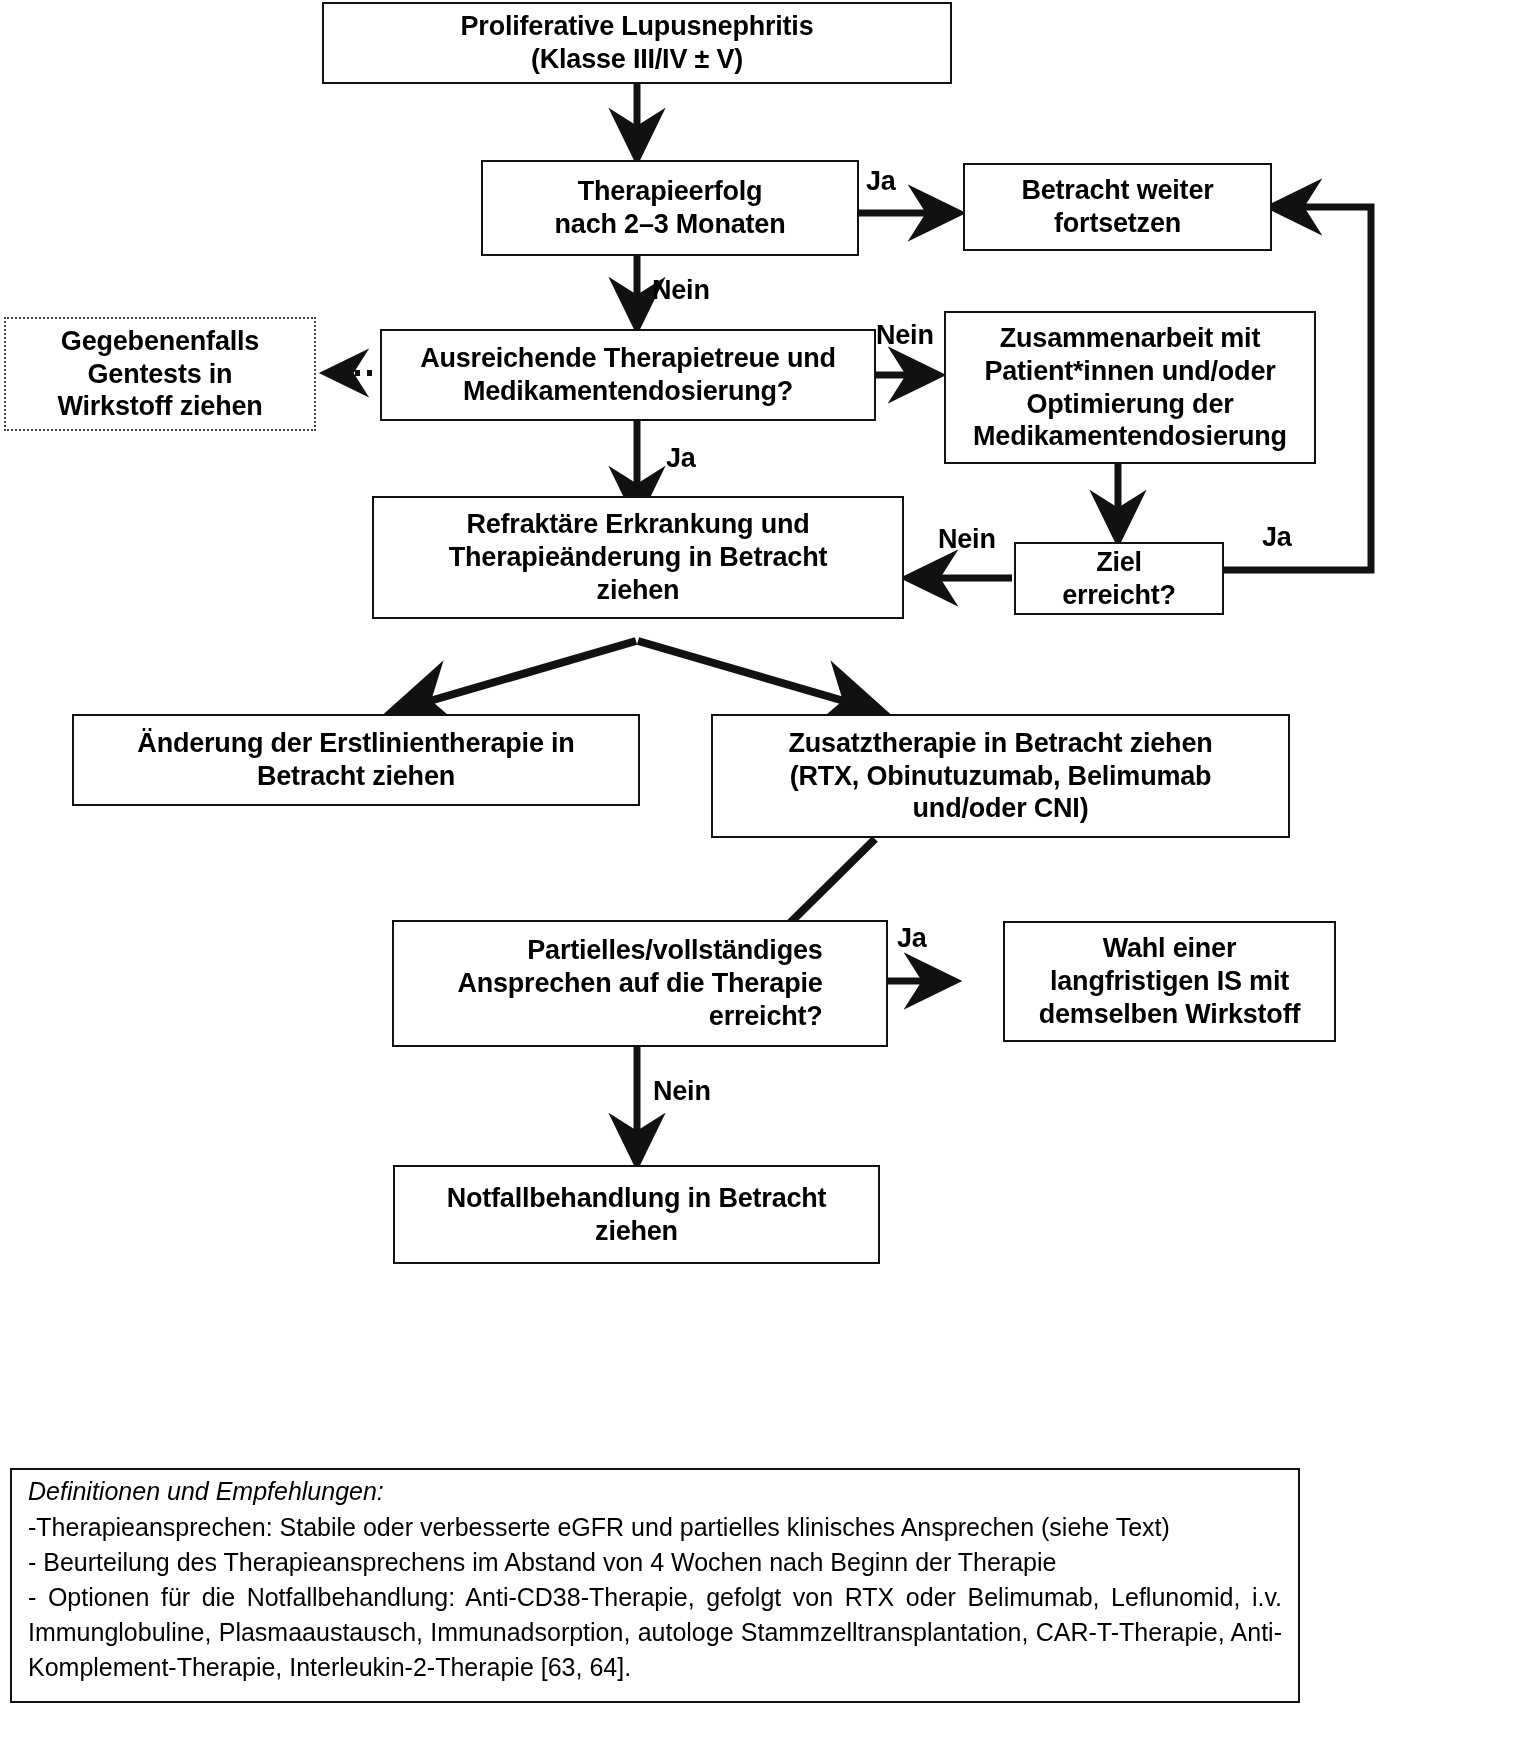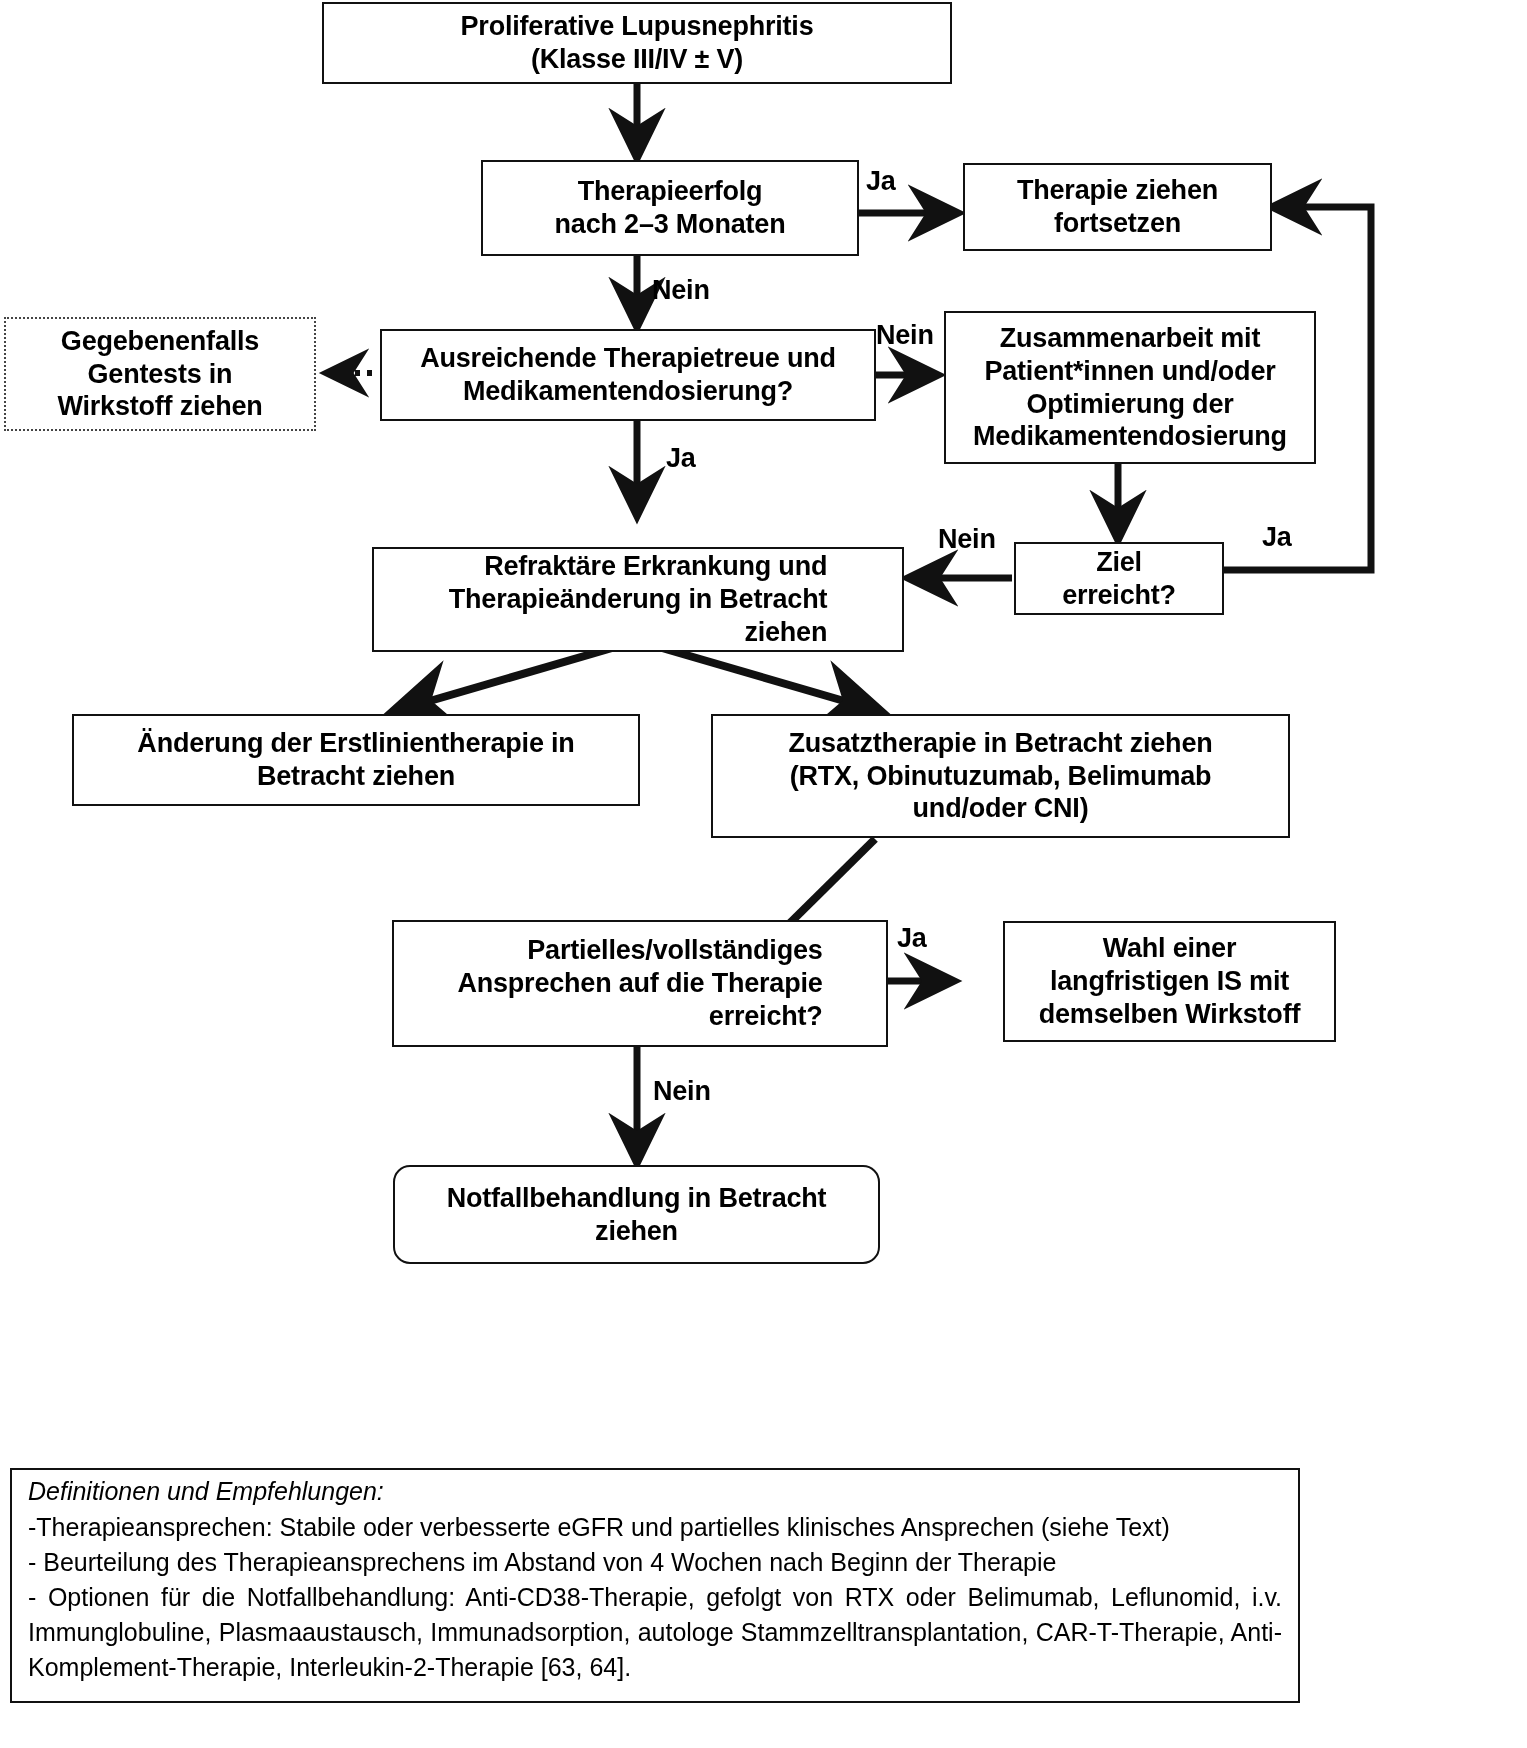--- a/index.html
+++ b/index.html
@@ -126,36 +126,36 @@
 
     <line x1="637" y1="1047" x2="637" y2="1163" stroke="#111111" stroke-width="7" marker-end="url(#ah)"></line>
   </svg>
 
   <div class="box" style="left:322px; top:2px; width:630px; height:82px;">Proliferative Lupusnephritis
 (Klasse III/IV ± V)</div>
 
   <div class="box" style="left:449px; top:160px; width:378px; height:96px;margin-left:32px;">Therapieerfolg
 nach 2–3 Monaten</div>
 
-  <div class="box" style="left:963px; top:163px; width:309px; height:88px;">Therapie ziehen
+  <div class="box" style="left:963px; top:163px; width:309px; height:88px;">Betracht weiter
 fortsetzen</div>
 
   <div class="box dotted" style="left:4px; top:317px; width:312px; height:114px;">Gegebenenfalls
 Gentests in
 Wirkstoff ziehen</div>
 
   <div class="box" style="left:380px; top:329px; width:496px; height:92px;">Ausreichende Therapietreue und
 Medikamentendosierung?</div>
 
   <div class="box" style="left:944px; top:311px; width:372px; height:153px;">Zusammenarbeit mit
 Patient*innen und/oder
 Optimierung der
 Medikamentendosierung</div>
 
-  <div class="box" style="left:372px; top:547px; width:532px; height:105px;text-align:right;">Refraktäre Erkrankung und
+  <div class="box" style="left:372px; top:496px; width:532px; height:123px;">Refraktäre Erkrankung und
 Therapieänderung in Betracht
 ziehen</div>
 
   <div class="box" style="left:1014px; top:542px; width:210px; height:73px;">Ziel
 erreicht?</div>
 
   <div class="box" style="left:72px; top:714px; width:568px; height:92px;">Änderung der Erstlinientherapie in
 Betracht ziehen</div>
 
   <div class="box" style="left:711px; top:714px; width:579px; height:124px;">Zusatztherapie in Betracht ziehen
@@ -163,21 +163,21 @@
 und/oder CNI)</div>
 
   <div class="box" style="left:392px; top:920px; width:496px; height:127px;text-align:right;">Partielles/vollständiges
 Ansprechen auf die Therapie
 erreicht?</div>
 
   <div class="box" style="left:959px; top:921px; width:333px; height:121px;margin-left:44px;">Wahl einer
 langfristigen IS mit
 demselben Wirkstoff</div>
 
-  <div class="box" style="left:393px; top:1165px; width:487px; height:99px;border-radius:17px;">Notfallbehandlung in Betracht
+  <div class="box" style="left:393px; top:1165px; width:487px; height:99px;">Notfallbehandlung in Betracht
 ziehen</div>
 
   <div class="elabel" style="left:866px; top:168px;">Ja</div>
 
   <div class="elabel" style="left:652px; top:277px;">Nein</div>
 
   <div class="elabel" style="left:876px; top:322px;">Nein</div>
 
   <div class="elabel" style="left:666px; top:445px;">Ja</div>
 

